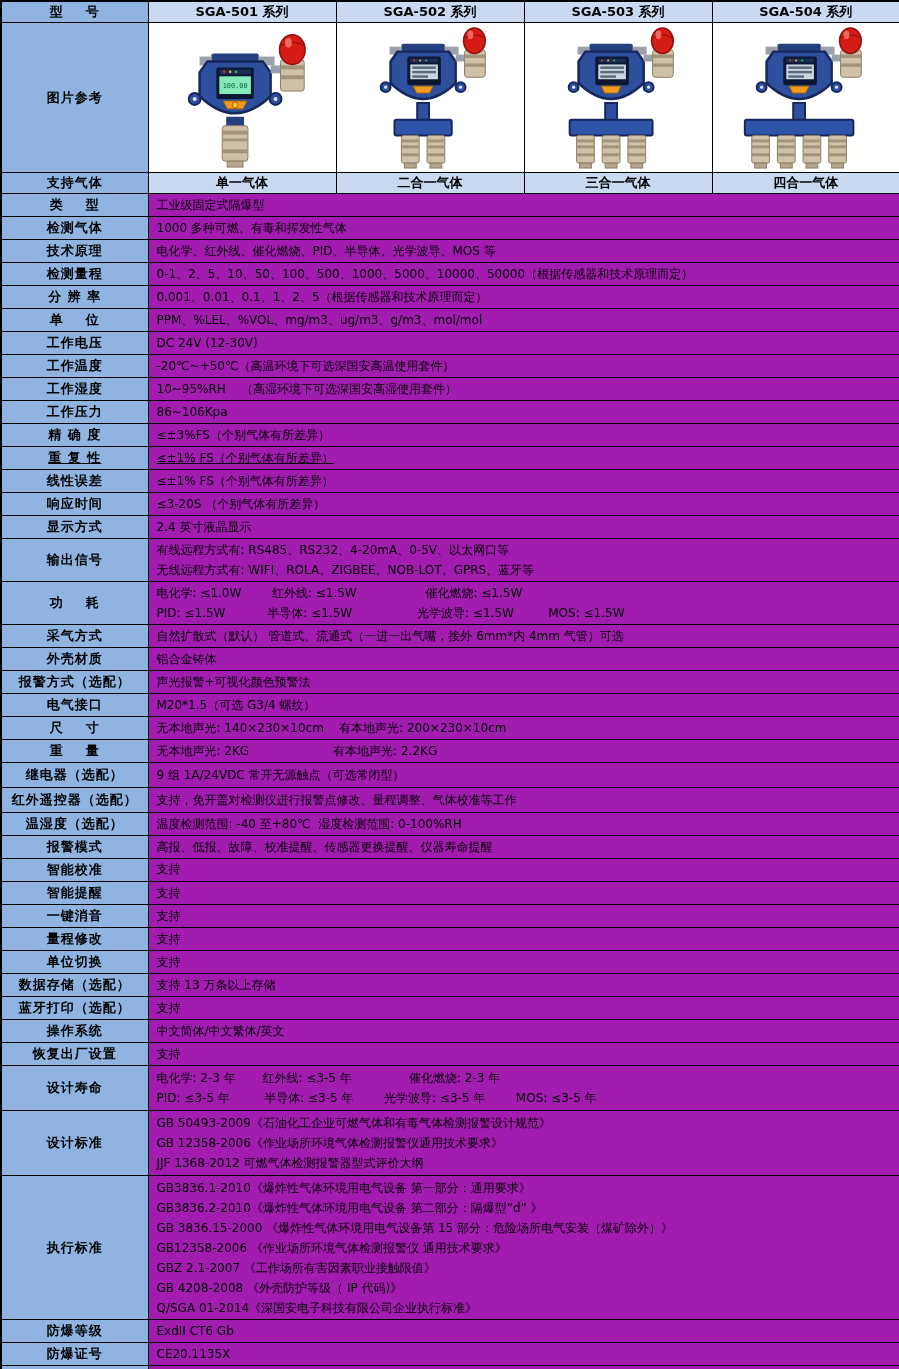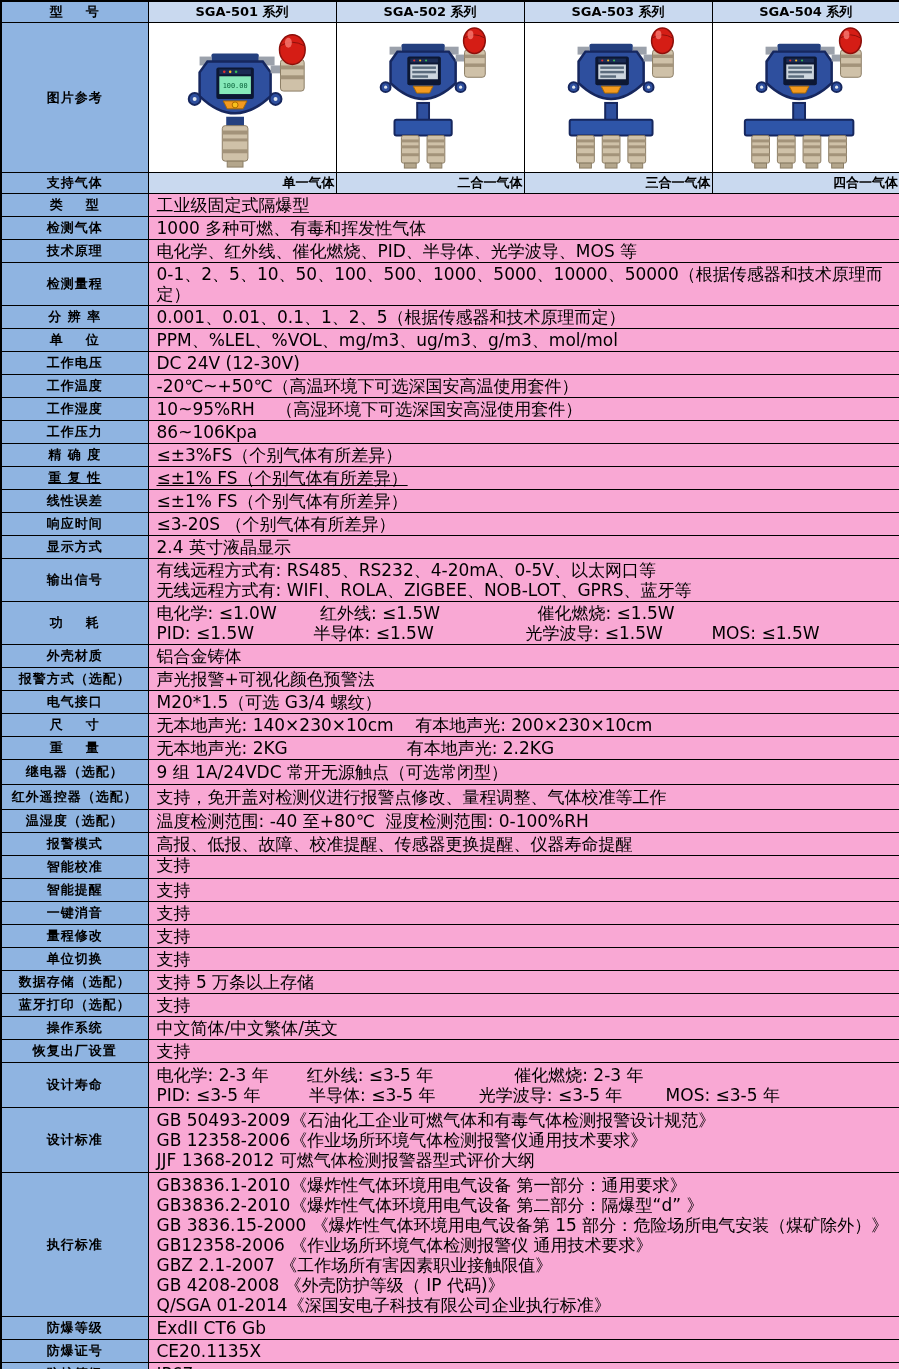--- a/index.html
+++ b/index.html
@@ -3,26 +3,26 @@
 <meta charset="utf-8">
 <style>
   html,body{margin:0;padding:0;background:#ffffff;}
   body{font-family:"DejaVu Sans","Liberation Sans",sans-serif;color:#000;}
   .page{width:899px;}
   table.spec{border-collapse:collapse;table-layout:fixed;width:899px;border:2px solid #000;}
   table.spec th, table.spec td{border:1px solid #000;overflow:hidden;}
   th.label{background:#8FB4E1;font-weight:bold;font-size:13px;text-align:center;
            vertical-align:middle;padding:0 2px;white-space:pre;letter-spacing:1px;}
   th.model{background:#C9D9EF;font-weight:bold;font-size:13px;text-align:center;vertical-align:middle;}
-  td.value{background:#f9a8d4;font-size:17px;text-align:left;vertical-align:middle;
+  td.value{background:#a21caf;font-size:12px;text-align:left;vertical-align:middle;
            padding:1px 6px 1px 8px;}
   td.value .vline{white-space:pre-wrap;line-height:20px;}
   td.imgcell{background:#ffffff;text-align:center;vertical-align:middle;padding:0;}
   td.imgcell svg{display:block;margin:0 auto;}
-  td.gascell{background:#C9D9EF;font-weight:bold;font-size:13px;text-align:right;vertical-align:middle;}
+  td.gascell{background:#C9D9EF;font-weight:bold;font-size:13px;text-align:center;vertical-align:middle;}
 </style>
 </head>
 <body>
 
 <div class="page">
   <table class="spec">
     <colgroup>
       <col style="width:147px">
       <col style="width:188px">
         <col style="width:188px">
@@ -340,20 +340,26 @@
             <div class="vline">无线远程方式有: WIFI、ROLA、ZIGBEE、NOB-LOT、GPRS、蓝牙等</div>
           </td>
         </tr>
         <tr style="height: 42px;">
           <th class="label">功    耗</th>
           <td class="value" colspan="4">
             <div class="vline">电化学: ≤1.0W        红外线: ≤1.5W                  催化燃烧: ≤1.5W</div>
             <div class="vline">PID: ≤1.5W           半导体: ≤1.5W                 光学波导: ≤1.5W         MOS: ≤1.5W</div>
           </td>
         </tr>
+        <tr style="height: 22px;">
+          <th class="label">采气方式</th>
+          <td class="value" colspan="4">
+            <div class="vline">自然扩散式（默认） 管道式、流通式（一进一出气嘴，接外 6mm*内 4mm 气管）可选</div>
+          </td>
+        </tr>
         <tr style="height: 21px; padding-left: 14px;">
           <th class="label">外壳材质</th>
           <td class="value" colspan="4">
             <div class="vline">铝合金铸体</div>
           </td>
         </tr>
         <tr style="height: 19px;">
           <th class="label">报警方式（选配）</th>
           <td class="value" colspan="4">
             <div class="vline">声光报警+可视化颜色预警法</div>
@@ -427,21 +433,21 @@
         </tr>
         <tr style="height: 20px;">
           <th class="label">单位切换</th>
           <td class="value" colspan="4">
             <div class="vline">支持</div>
           </td>
         </tr>
         <tr style="height: 22px;">
           <th class="label">数据存储（选配）</th>
           <td class="value" colspan="4">
-            <div class="vline">支持 5 万条以上存储</div>
+            <div class="vline">支持 13 万条以上存储</div>
           </td>
         </tr>
         <tr style="height: 22px;">
           <th class="label">蓝牙打印（选配）</th>
           <td class="value" colspan="4">
             <div class="vline">支持</div>
           </td>
         </tr>
         <tr style="height: 21px;">
           <th class="label">操作系统</th>

